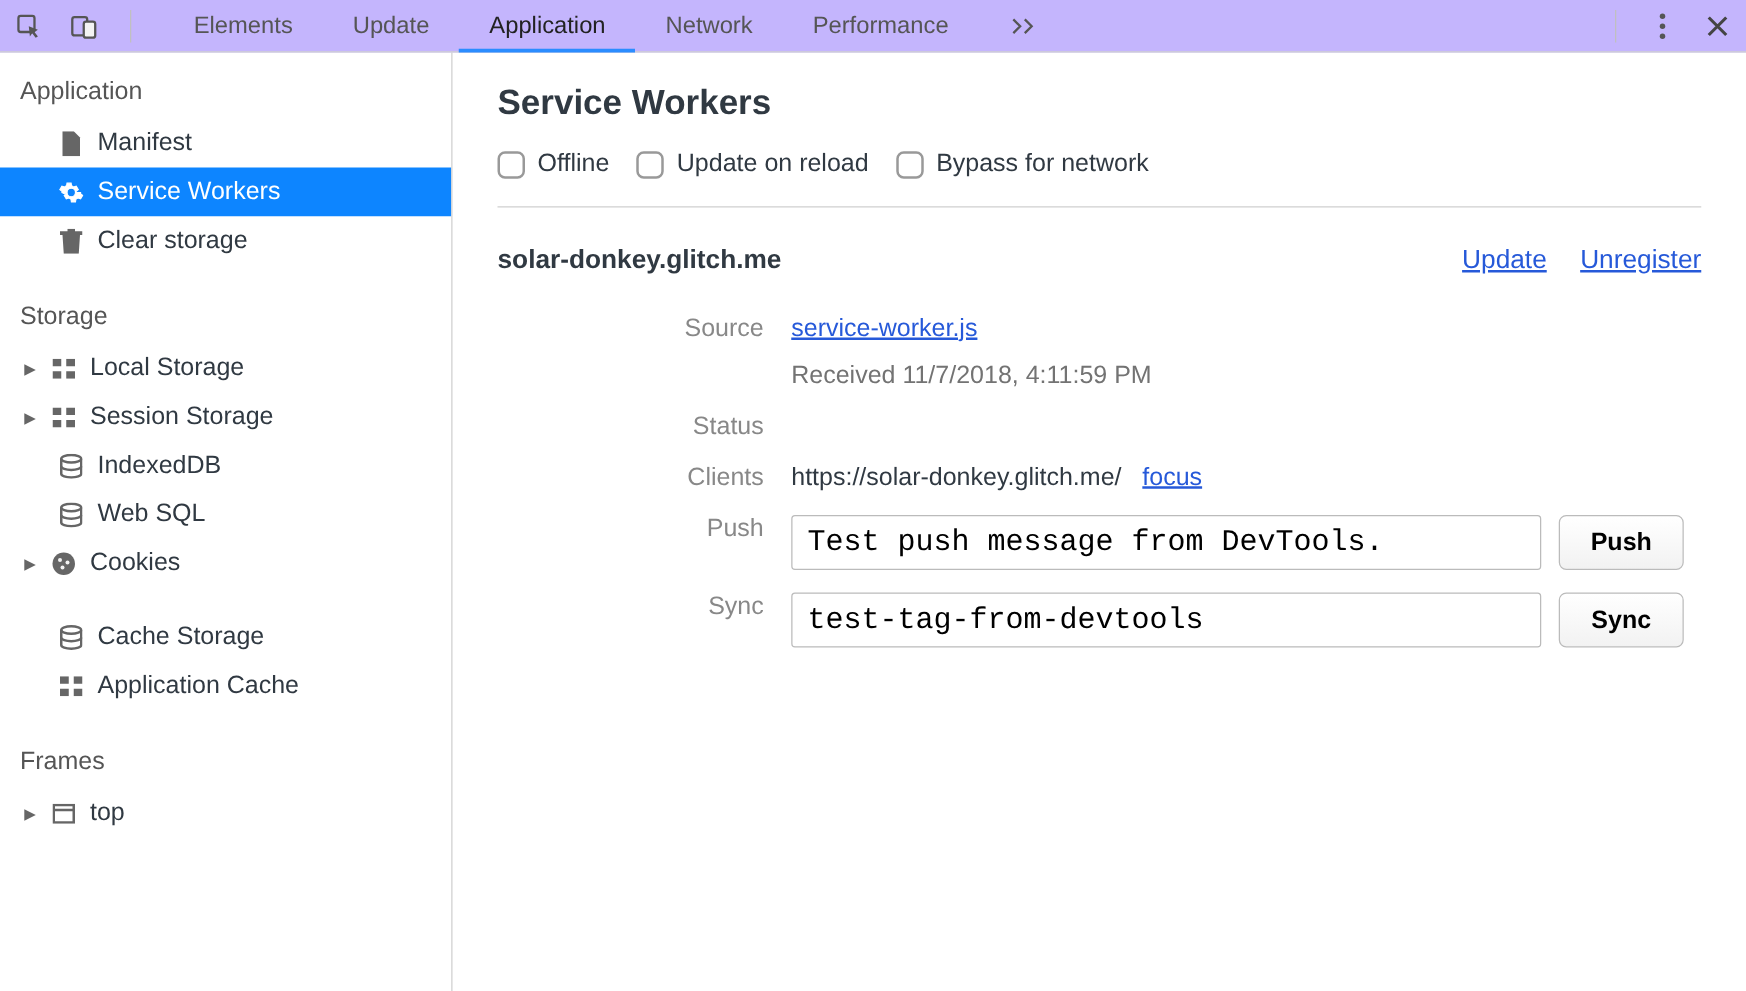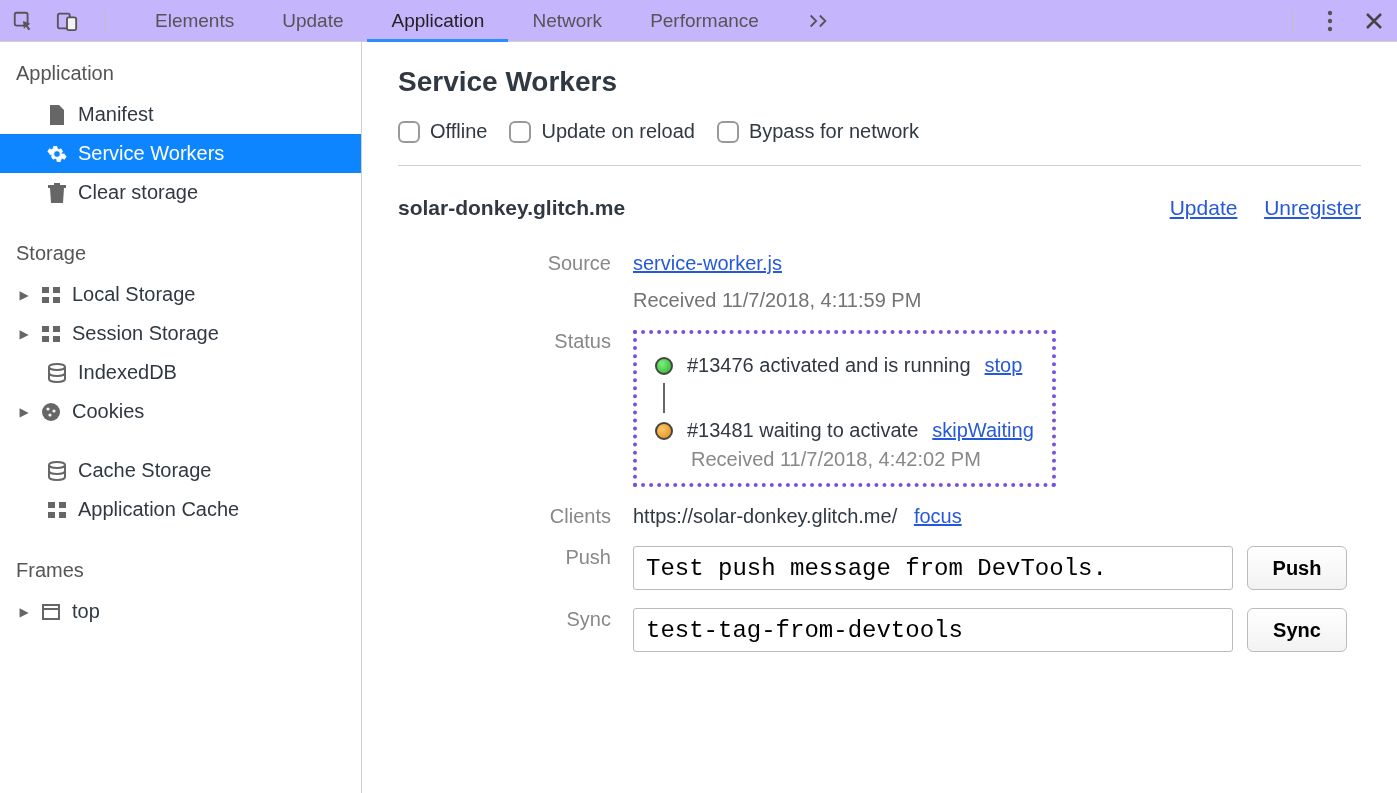--- a/index.html
+++ b/index.html
@@ -334,20 +334,30 @@
       <div class="sidebar-item indent">
         <span class="tree-icon">
             <svg width="18" height="20" viewBox="0 0 18 20" fill="none" stroke="#666" stroke-width="2">
               <ellipse cx="9" cy="4" rx="8" ry="3"></ellipse>
               <path d="M1 4v12c0 1.7 3.6 3 8 3s8-1.3 8-3V4"></path>
               <path d="M1 10c0 1.7 3.6 3 8 3s8-1.3 8-3"></path>
             </svg>
           </span>
         <span>IndexedDB</span>
       </div>
+      <div class="sidebar-item indent">
+        <span class="tree-icon">
+            <svg width="18" height="20" viewBox="0 0 18 20" fill="none" stroke="#666" stroke-width="2">
+              <ellipse cx="9" cy="4" rx="8" ry="3"></ellipse>
+              <path d="M1 4v12c0 1.7 3.6 3 8 3s8-1.3 8-3V4"></path>
+              <path d="M1 10c0 1.7 3.6 3 8 3s8-1.3 8-3"></path>
+            </svg>
+          </span>
+        <span>Web SQL</span>
+      </div>
       <div class="sidebar-item">
         <span class="tree-arrow">▶</span>
         <span class="tree-icon">
             <svg width="20" height="20" viewBox="0 0 20 20" fill="#666">
               <circle cx="10" cy="10" r="9"></circle>
               <circle cx="7" cy="7" r="1.6" fill="#f3f3f3"></circle>
               <circle cx="13" cy="9" r="1.6" fill="#f3f3f3"></circle>
               <circle cx="9" cy="13" r="1.6" fill="#f3f3f3"></circle>
             </svg>
           </span>
@@ -423,36 +433,20 @@
     <div class="detail-row">
       <div class="detail-label">Source</div>
       <div class="detail-value">
         <a href="#">service-worker.js</a>
         <div class="received">Received 11/7/2018, 4:11:59 PM</div>
       </div>
     </div>
 
     <div class="detail-row">
       <div class="detail-label">Status</div>
-      <div class="detail-value">
-        <div class="status-box">
-          <div class="status-line">
-            <span class="status-dot dot-green"></span>
-            <span>#13476 activated and is running</span>
-            <a href="#">stop</a>
-          </div>
-          <div class="status-connector"></div>
-          <div class="status-line">
-            <span class="status-dot dot-orange"></span>
-            <span>#13481 waiting to activate</span>
-            <a href="#">skipWaiting</a>
-          </div>
-          <div class="status-received">Received 11/7/2018, 4:42:02 PM</div>
-        </div>
-      </div>
     </div>
 
     <div class="detail-row">
       <div class="detail-label">Clients</div>
       <div class="detail-value">
         <span>https://solar-donkey.glitch.me/</span>&nbsp;&nbsp;
         <a href="#">focus</a>
       </div>
     </div>
 

